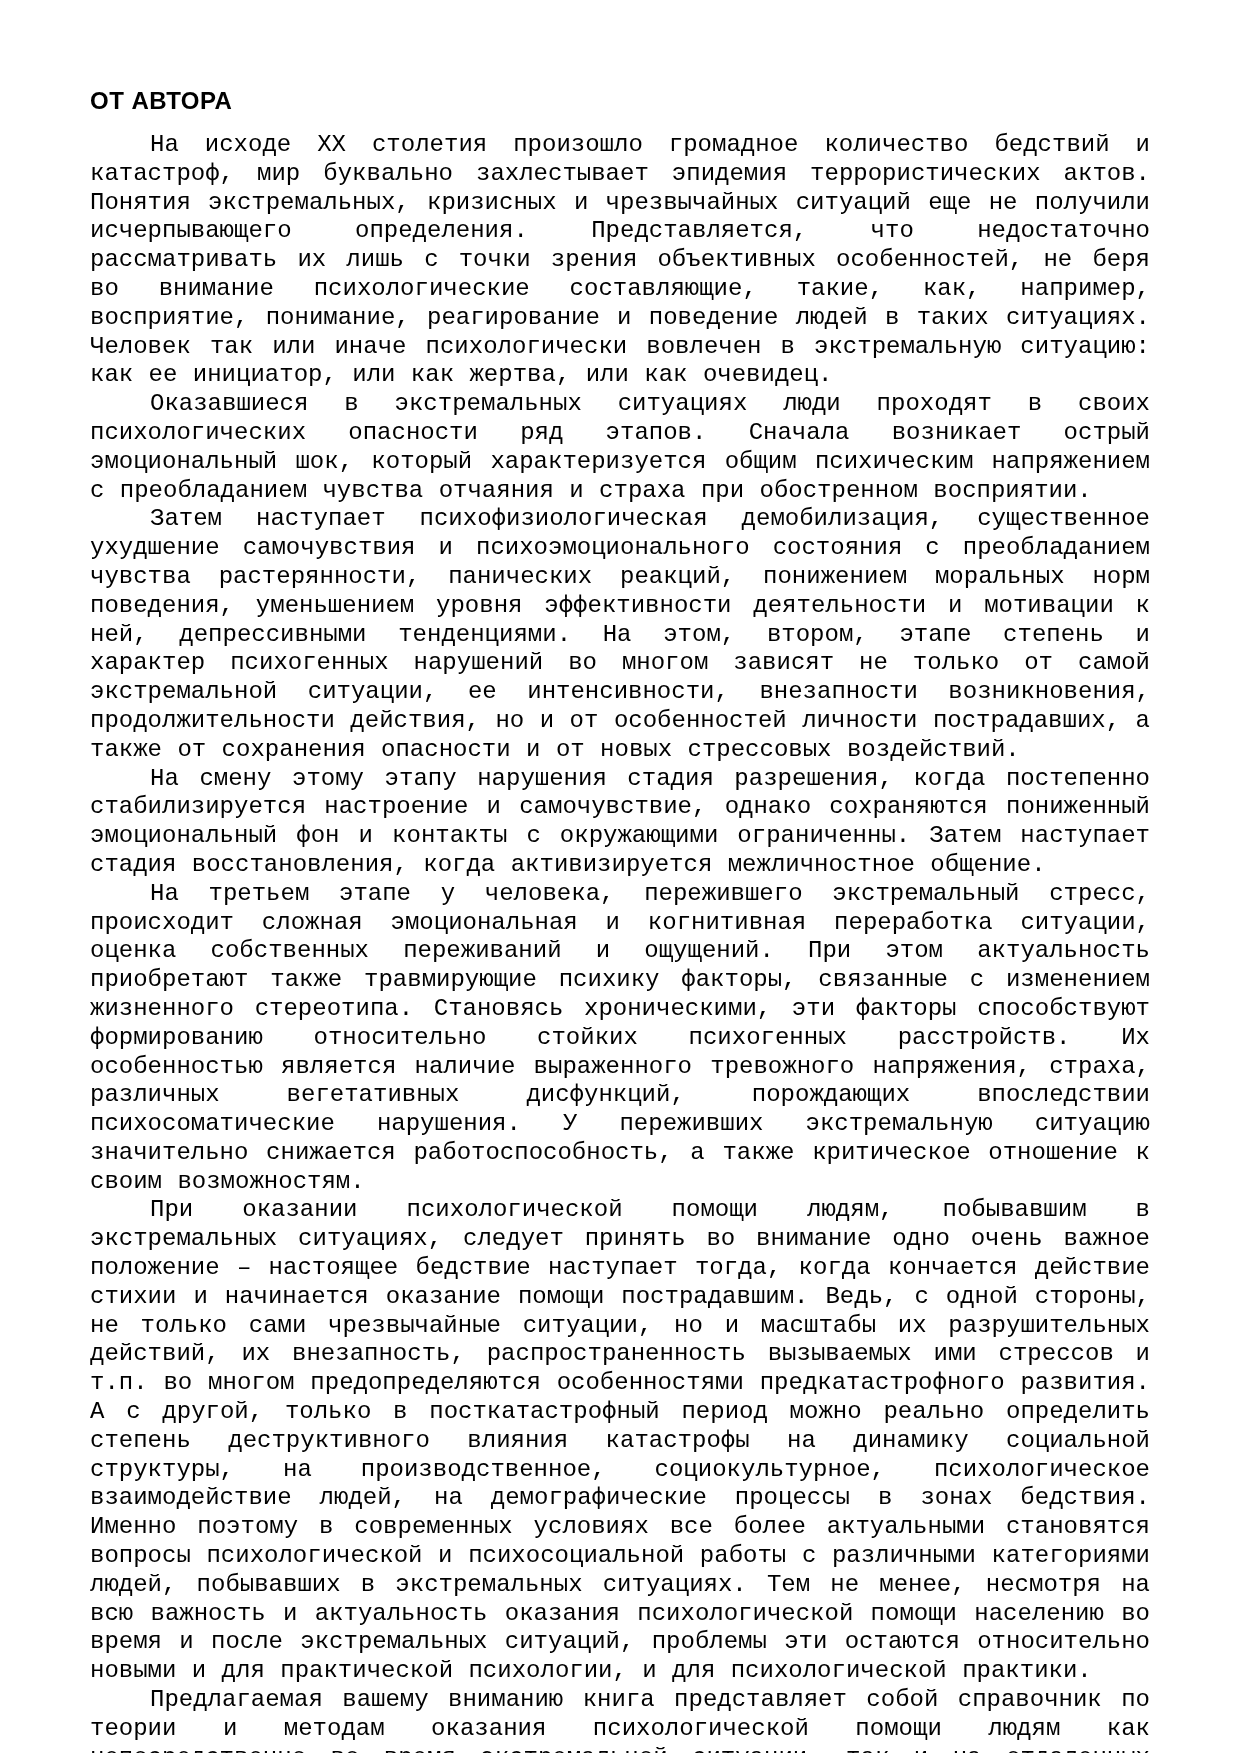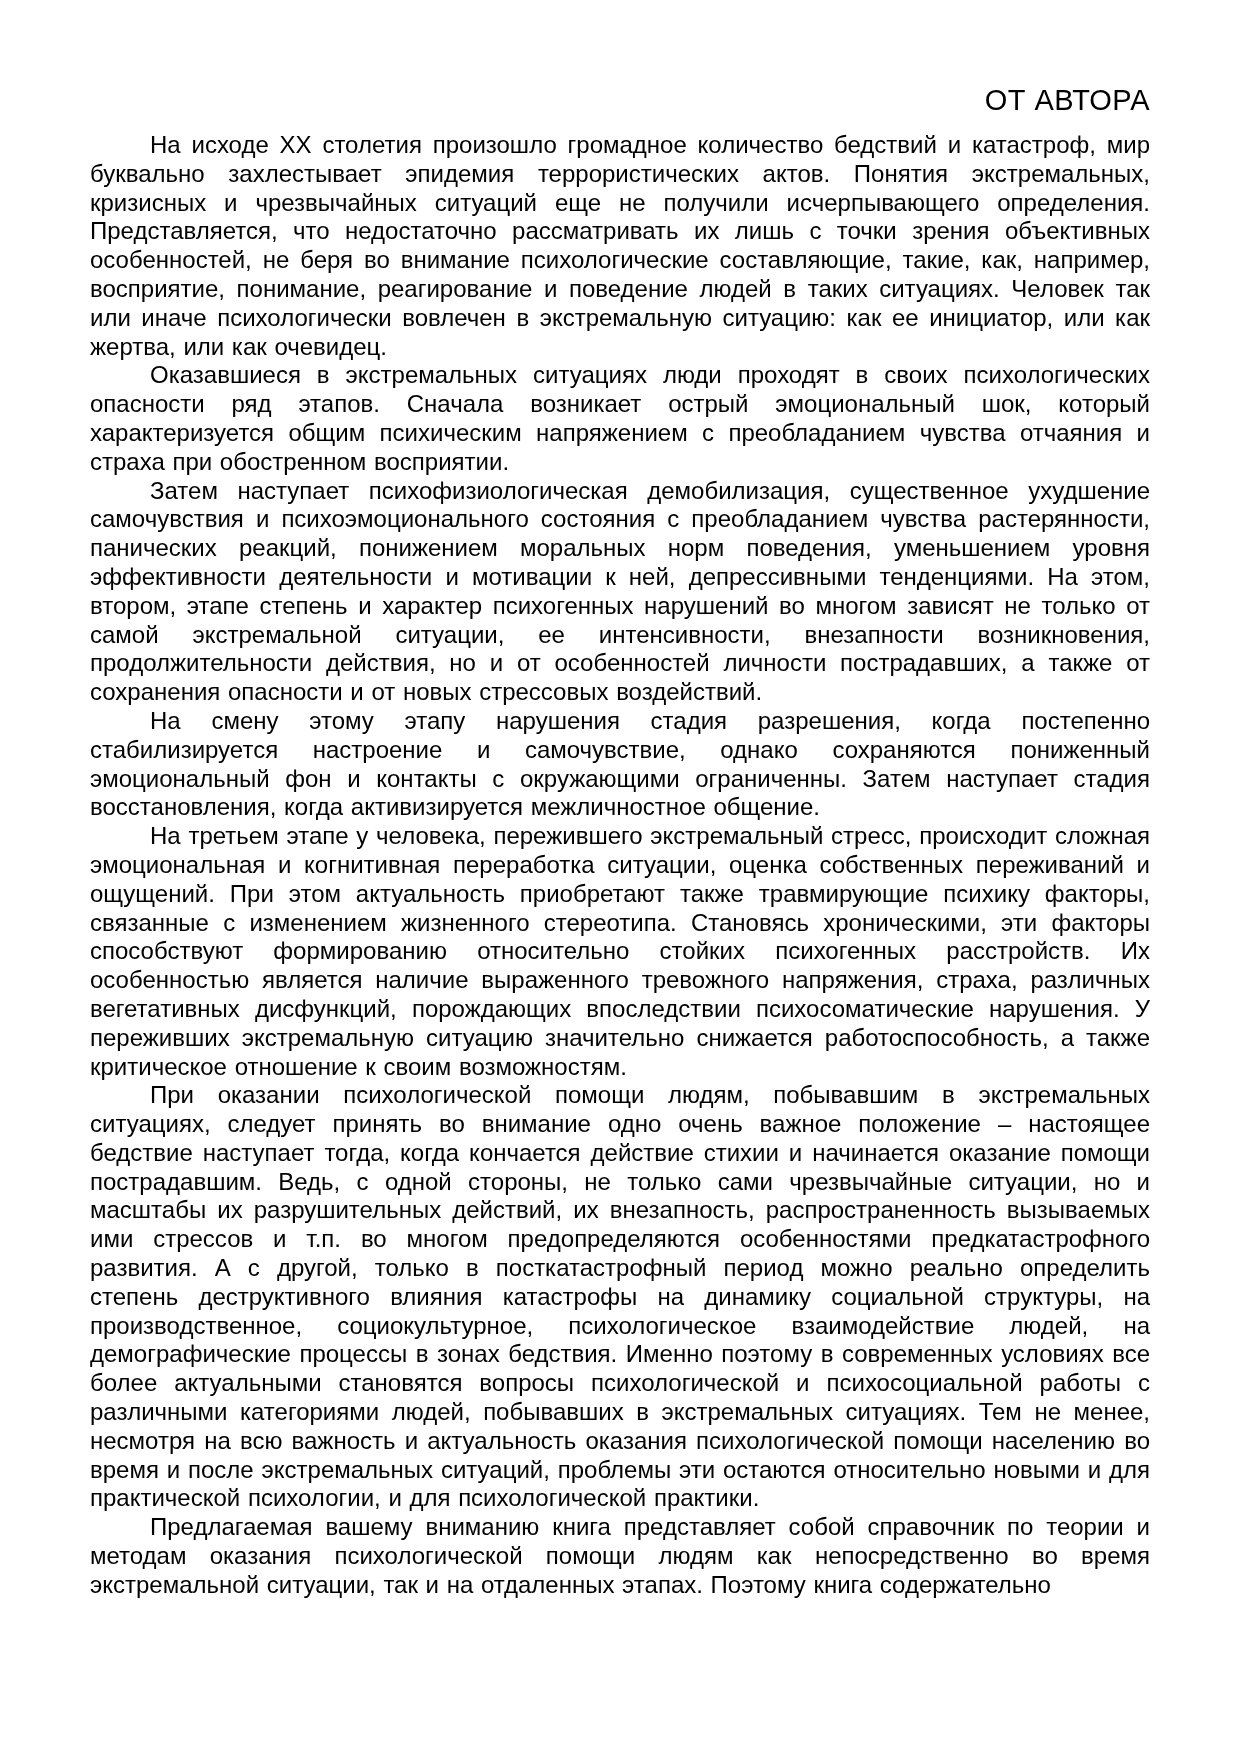--- a/index.html
+++ b/index.html
@@ -16,33 +16,34 @@
   }
   .page {
     box-sizing: border-box;
     width: 1241px;
     height: 1753px;
     padding: 85px 91px 40px 90px;
     background: #ffffff;
   }
   .title {
     margin: 0 0 15px 0;
-    font-size: 29px;
+    font-size: 24px;
     line-height: 31px;
-    font-weight: normal;
-    text-align: right;
+    font-weight: bold;
+    text-align: left;
     letter-spacing: 0.5px;
   }
   .content p.para {
     margin: 0;
     font-size: 24px;
     line-height: 28.8px;
     text-align: justify;
     text-indent: 60px;
     word-spacing: 1px;
+    font-family: Liberation Mono, monospace;
   }
 </style>
 </head>
 <body style="background: rgb(255, 255, 255); color: rgb(0, 0, 0);">
 
 <div class="page">
   <h1 class="title">ОТ АВТОРА</h1>
   <section class="content" id="paragraphs-container">
       <p class="para">На исходе XX столетия произошло громадное количество бедствий и катастроф, мир буквально захлестывает эпидемия террористических актов. Понятия экстремальных, кризисных и чрезвычайных ситуаций еще не получили исчерпывающего определения. Представляется, что недостаточно рассматривать их лишь с точки зрения объективных особенностей, не беря во внимание психологические составляющие, такие, как, например, восприятие, понимание, реагирование и поведение людей в таких ситуациях. Человек так или иначе психологически вовлечен в экстремальную ситуацию: как ее инициатор, или как жертва, или как очевидец.</p>
       <p class="para">Оказавшиеся в экстремальных ситуациях люди проходят в своих психологических опасности ряд этапов. Сначала возникает острый эмоциональный шок, который характеризуется общим психическим напряжением с преобладанием чувства отчаяния и страха при обостренном восприятии.</p>

